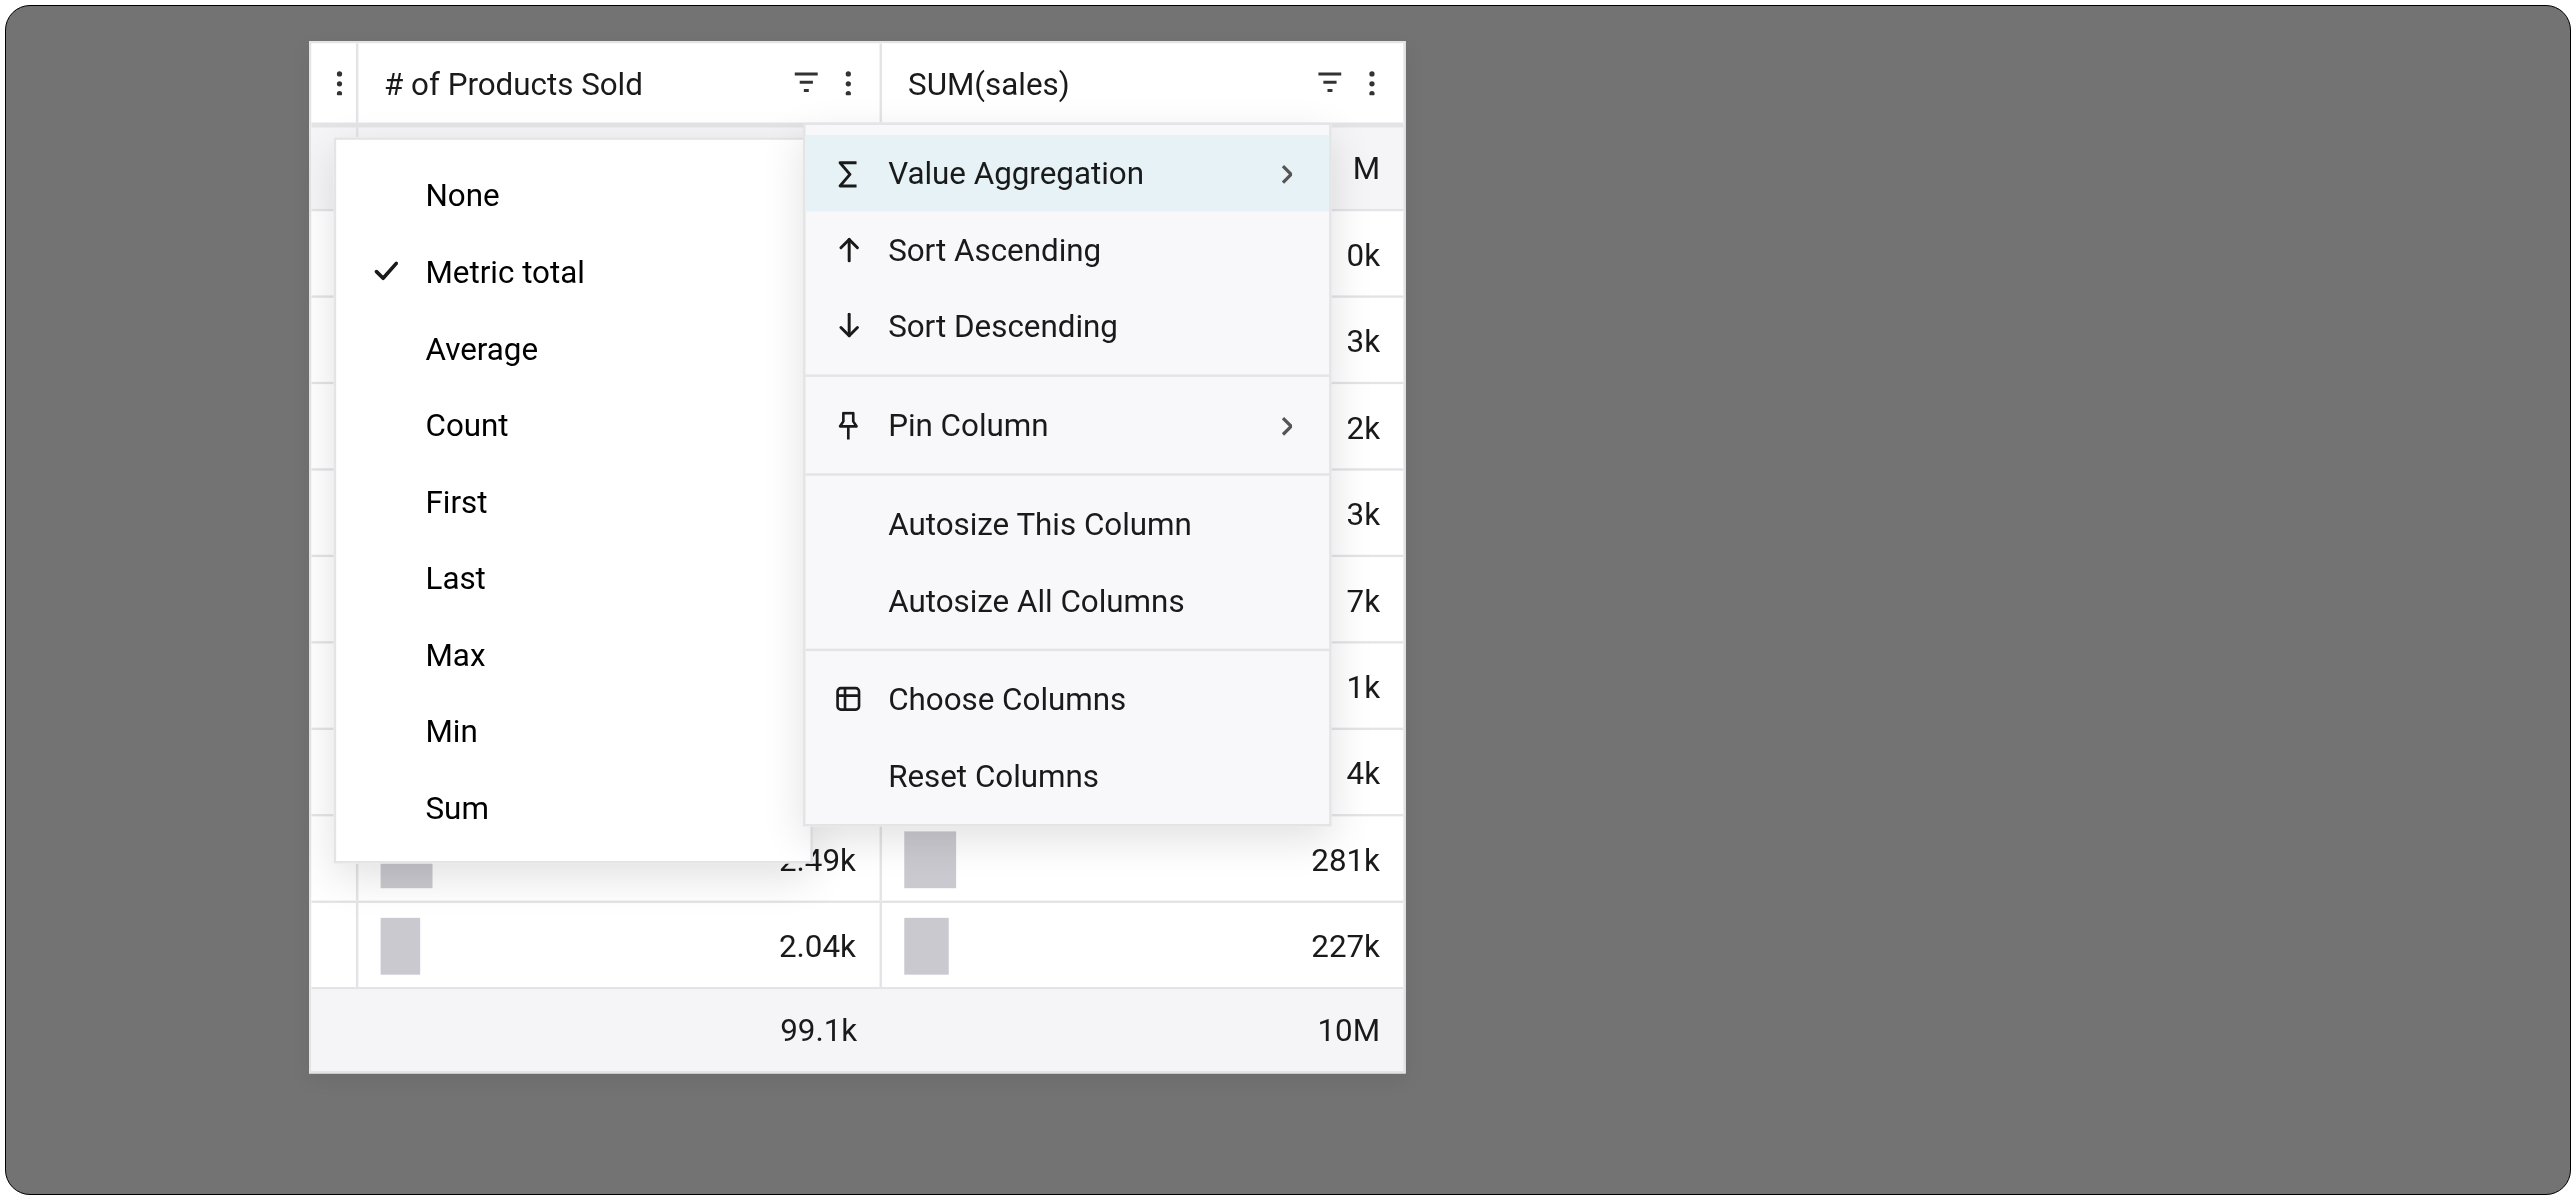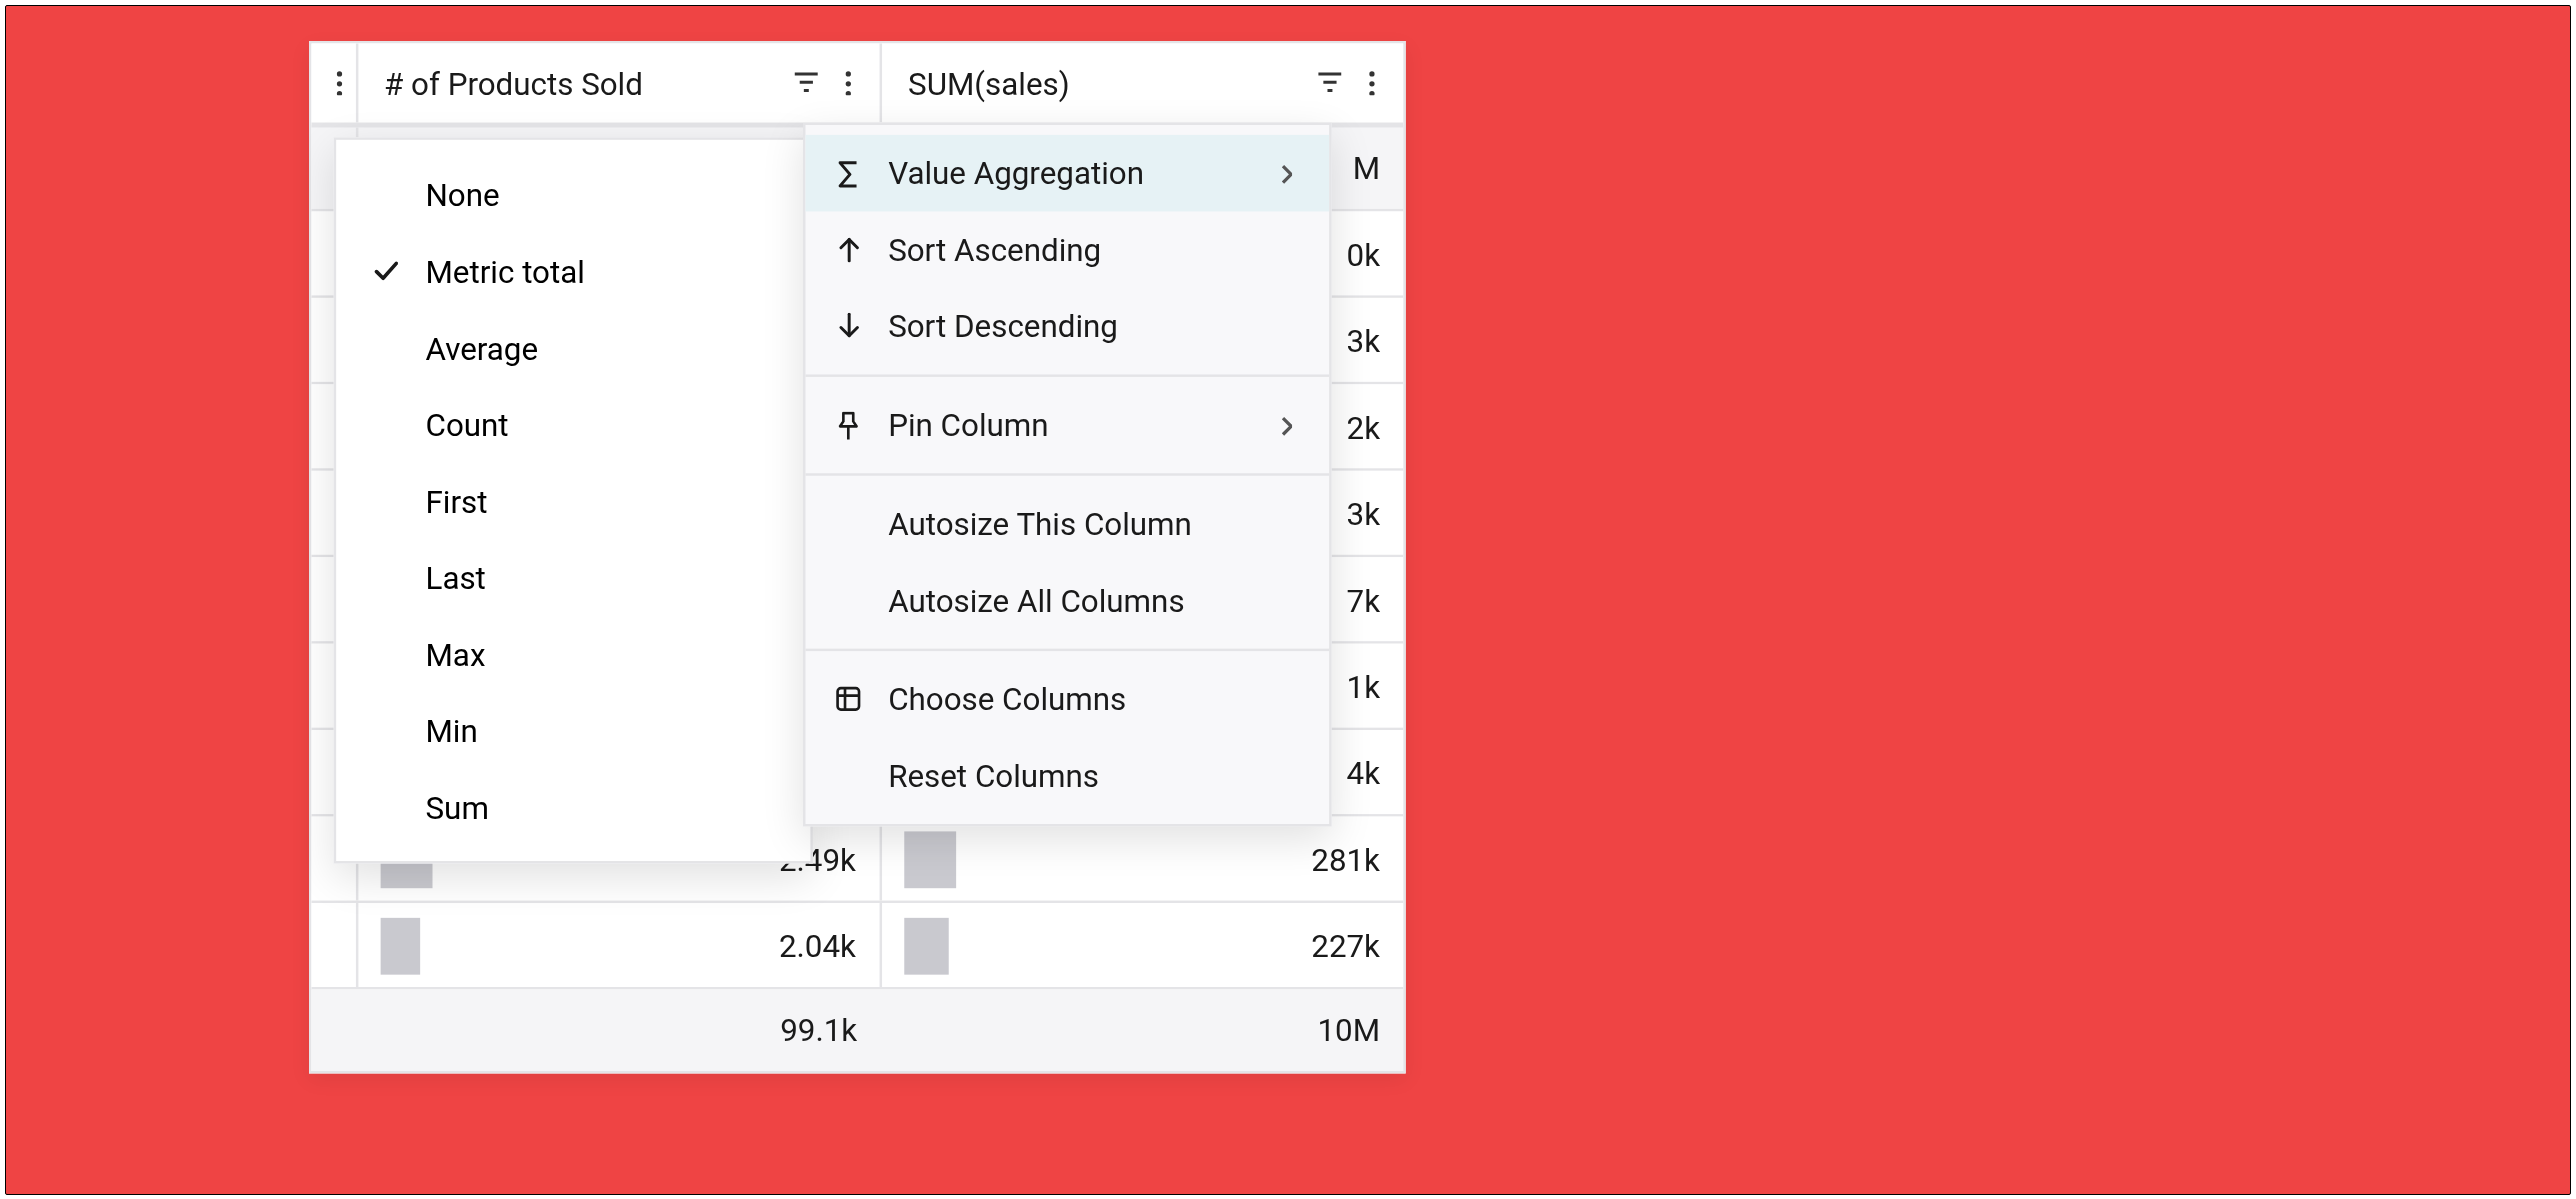--- a/index.html
+++ b/index.html
@@ -6,23 +6,23 @@
   body {
     font-family: -apple-system, BlinkMacSystemFont, "Segoe UI", Roboto, sans-serif;
     background: #ffffff;
     width: 2576px;
     height: 1200px;
     position: relative;
   }
   .canvas {
     position: absolute;
     top: 0; left: 0; right: 0; bottom: 0;
-    background: #ef4444;
+    background: #737373;
     border: 1.3px solid #000;
-    border-radius: 2px;
+    border-radius: 25px;
     margin: 5.3px;
     overflow: hidden;
   }
   .stage {
     transform: scale(2.47);
     transform-origin: top left;
     position: absolute;
     left: 303px;
     top: 35px;
     width: 444px;

